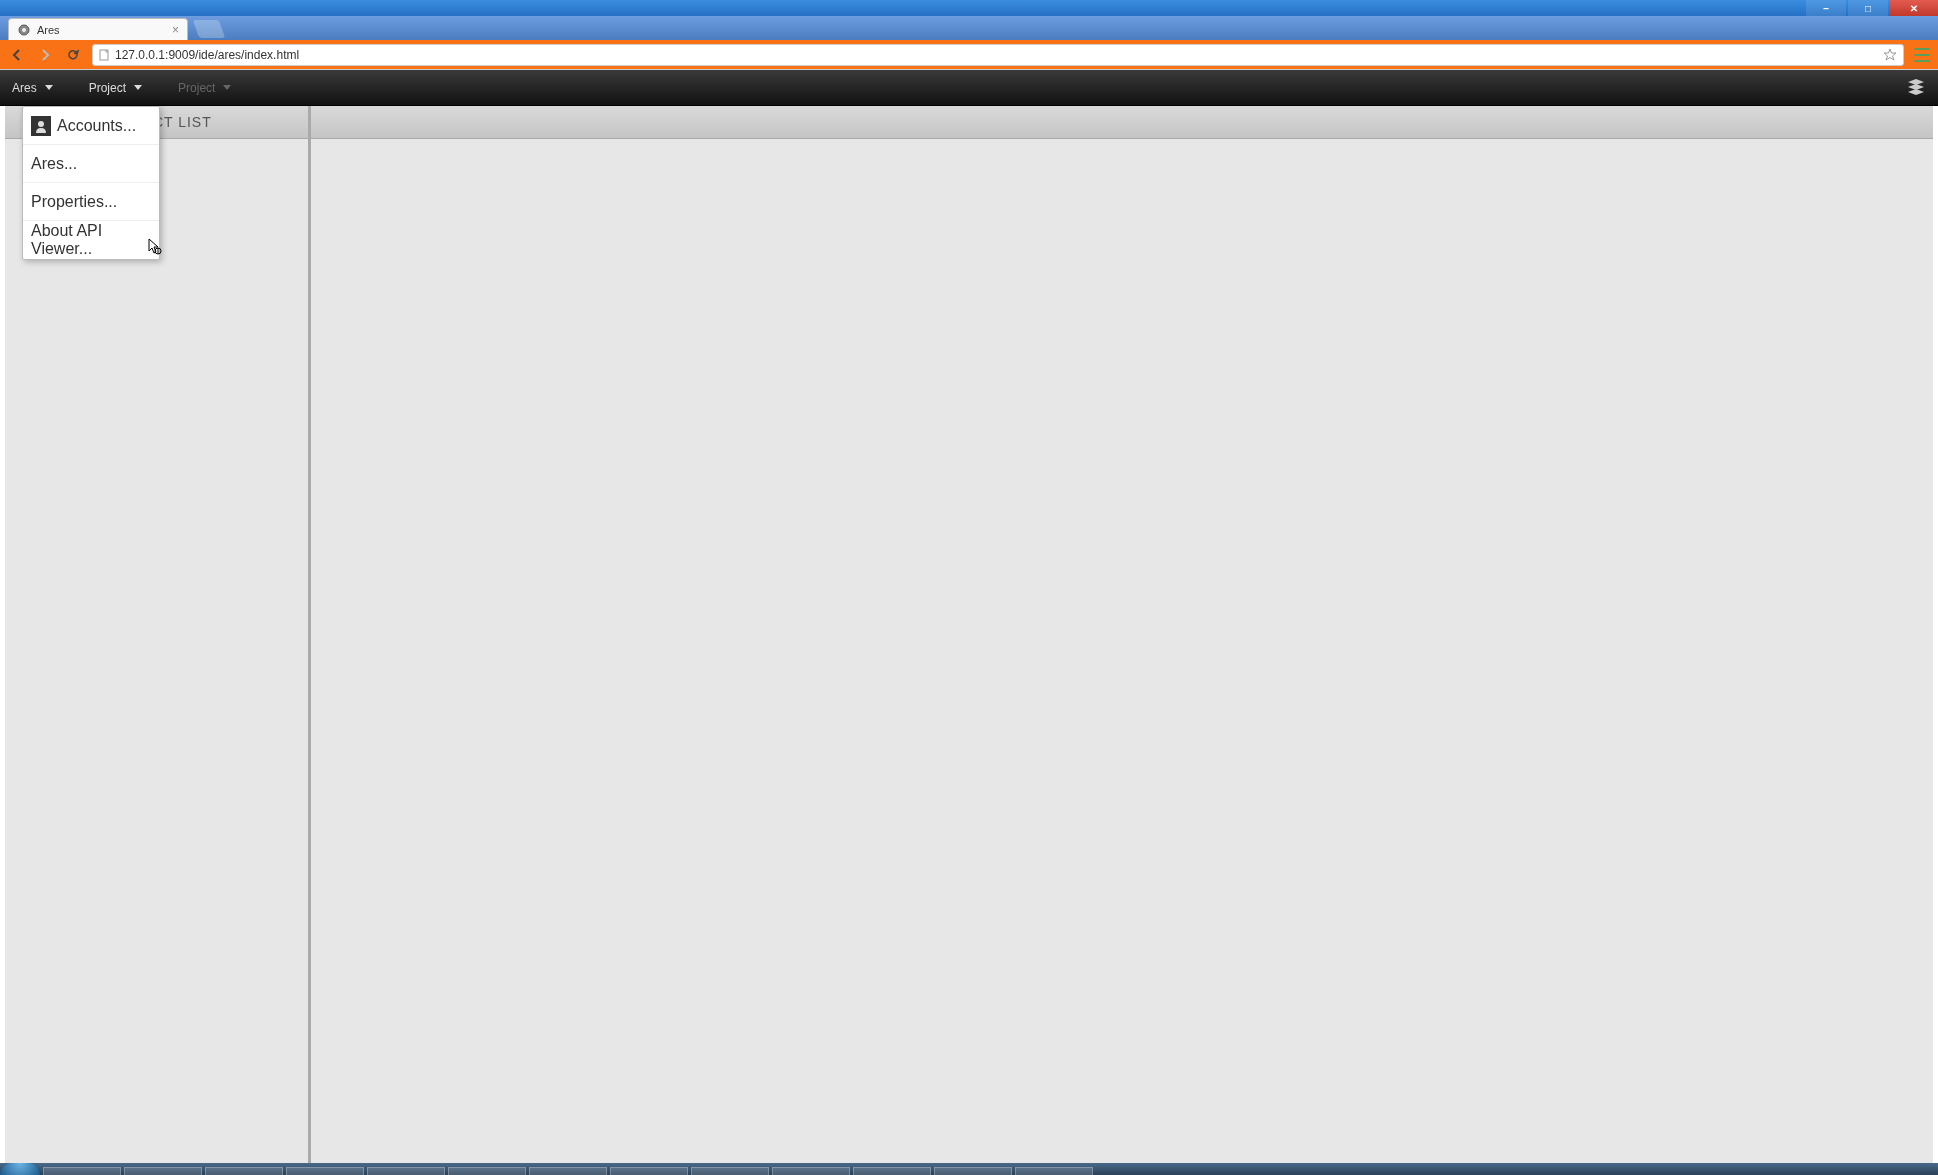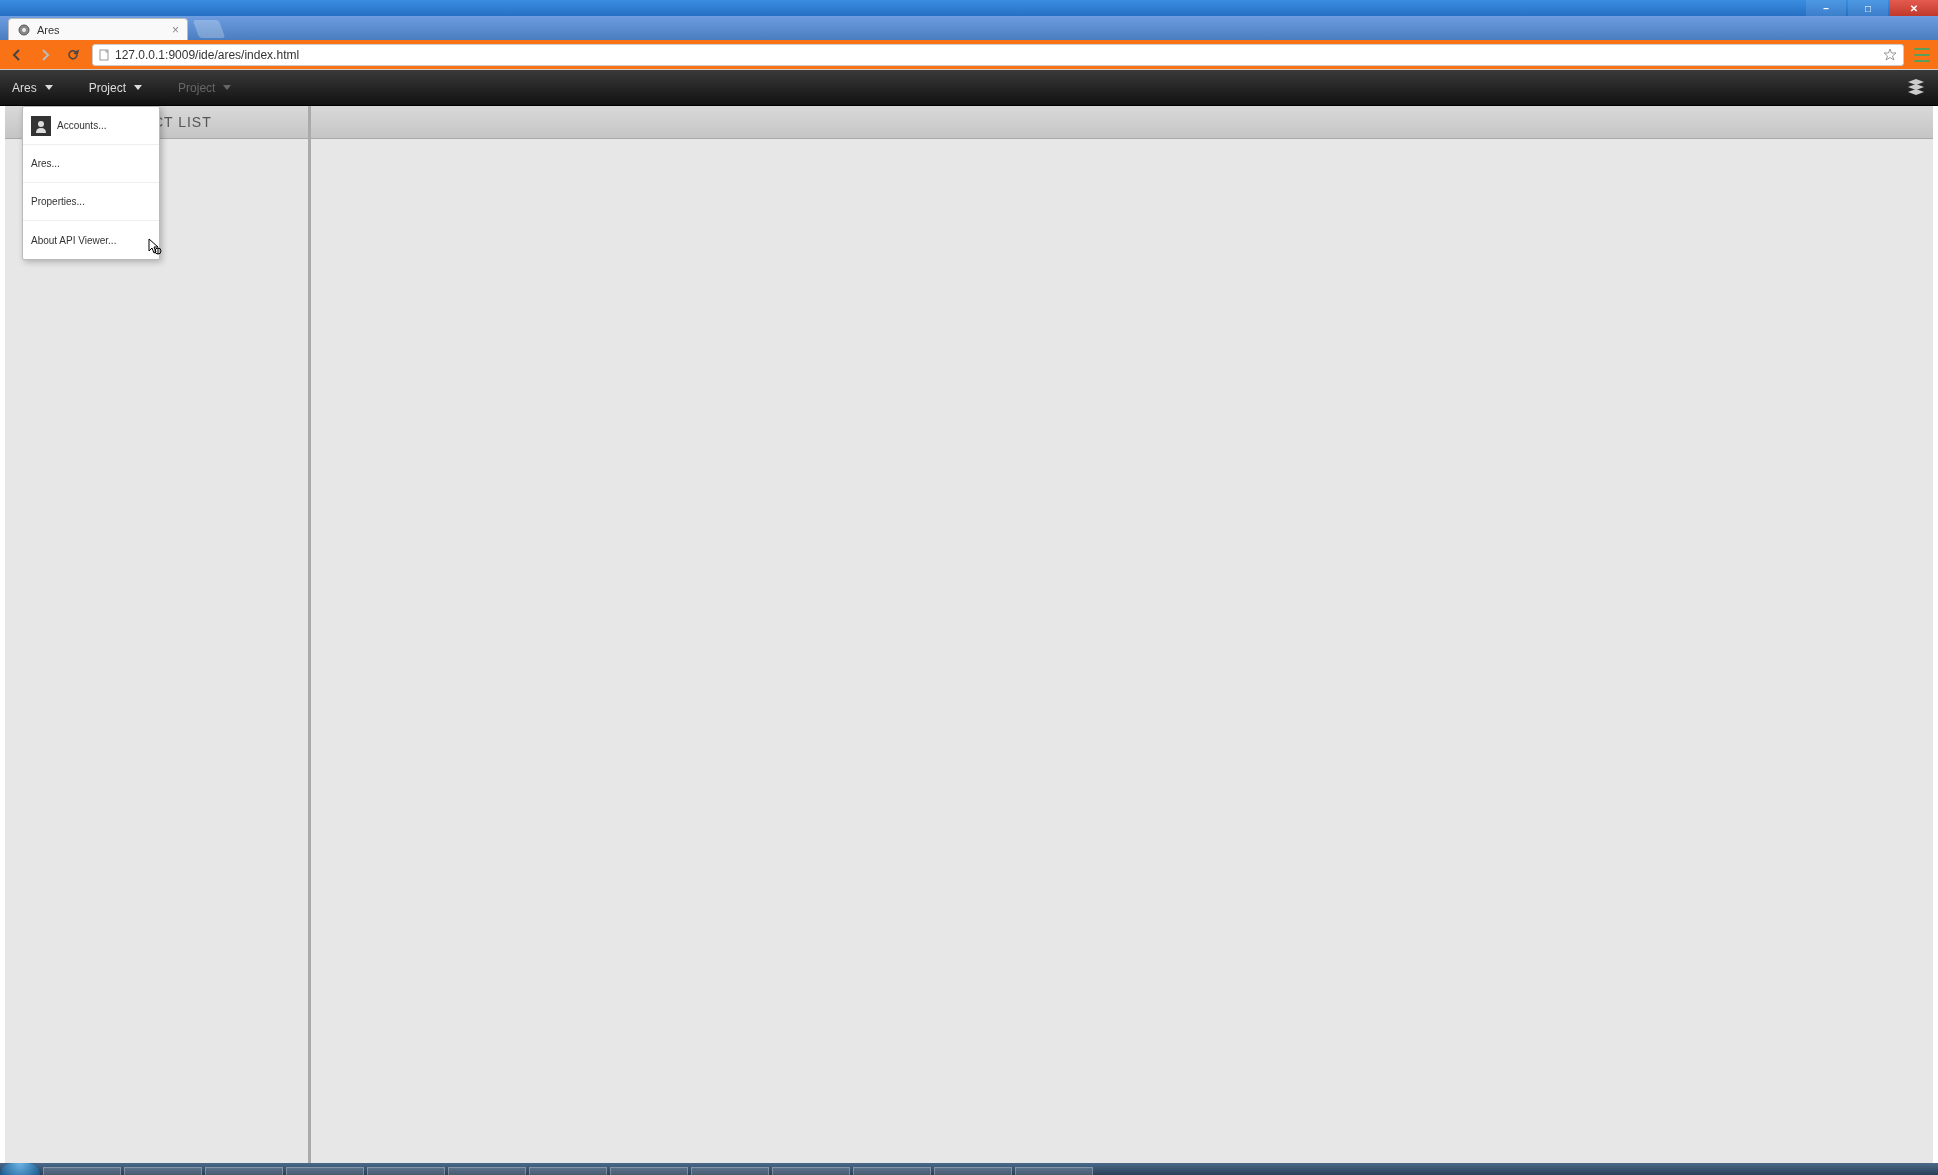--- a/index.html
+++ b/index.html
@@ -181,21 +181,21 @@
     .dropdown {
       position: absolute;
       top: 106px;
       left: 22px;
       width: 138px;
       background: #fff;
       border: 1px solid #bbb;
       border-radius: 2px;
       box-shadow: 2px 2px 6px rgba(0,0,0,0.25);
       z-index: 100;
-      font-size: 10px;
+      font-size: 16px;
     }
     .dropdown-item {
       padding: 0 8px;
       height: 38px;
       display: flex;
       align-items: center;
       gap: 6px;
       color: #333;
       border-bottom: 1px solid #eee;
       cursor: pointer;

